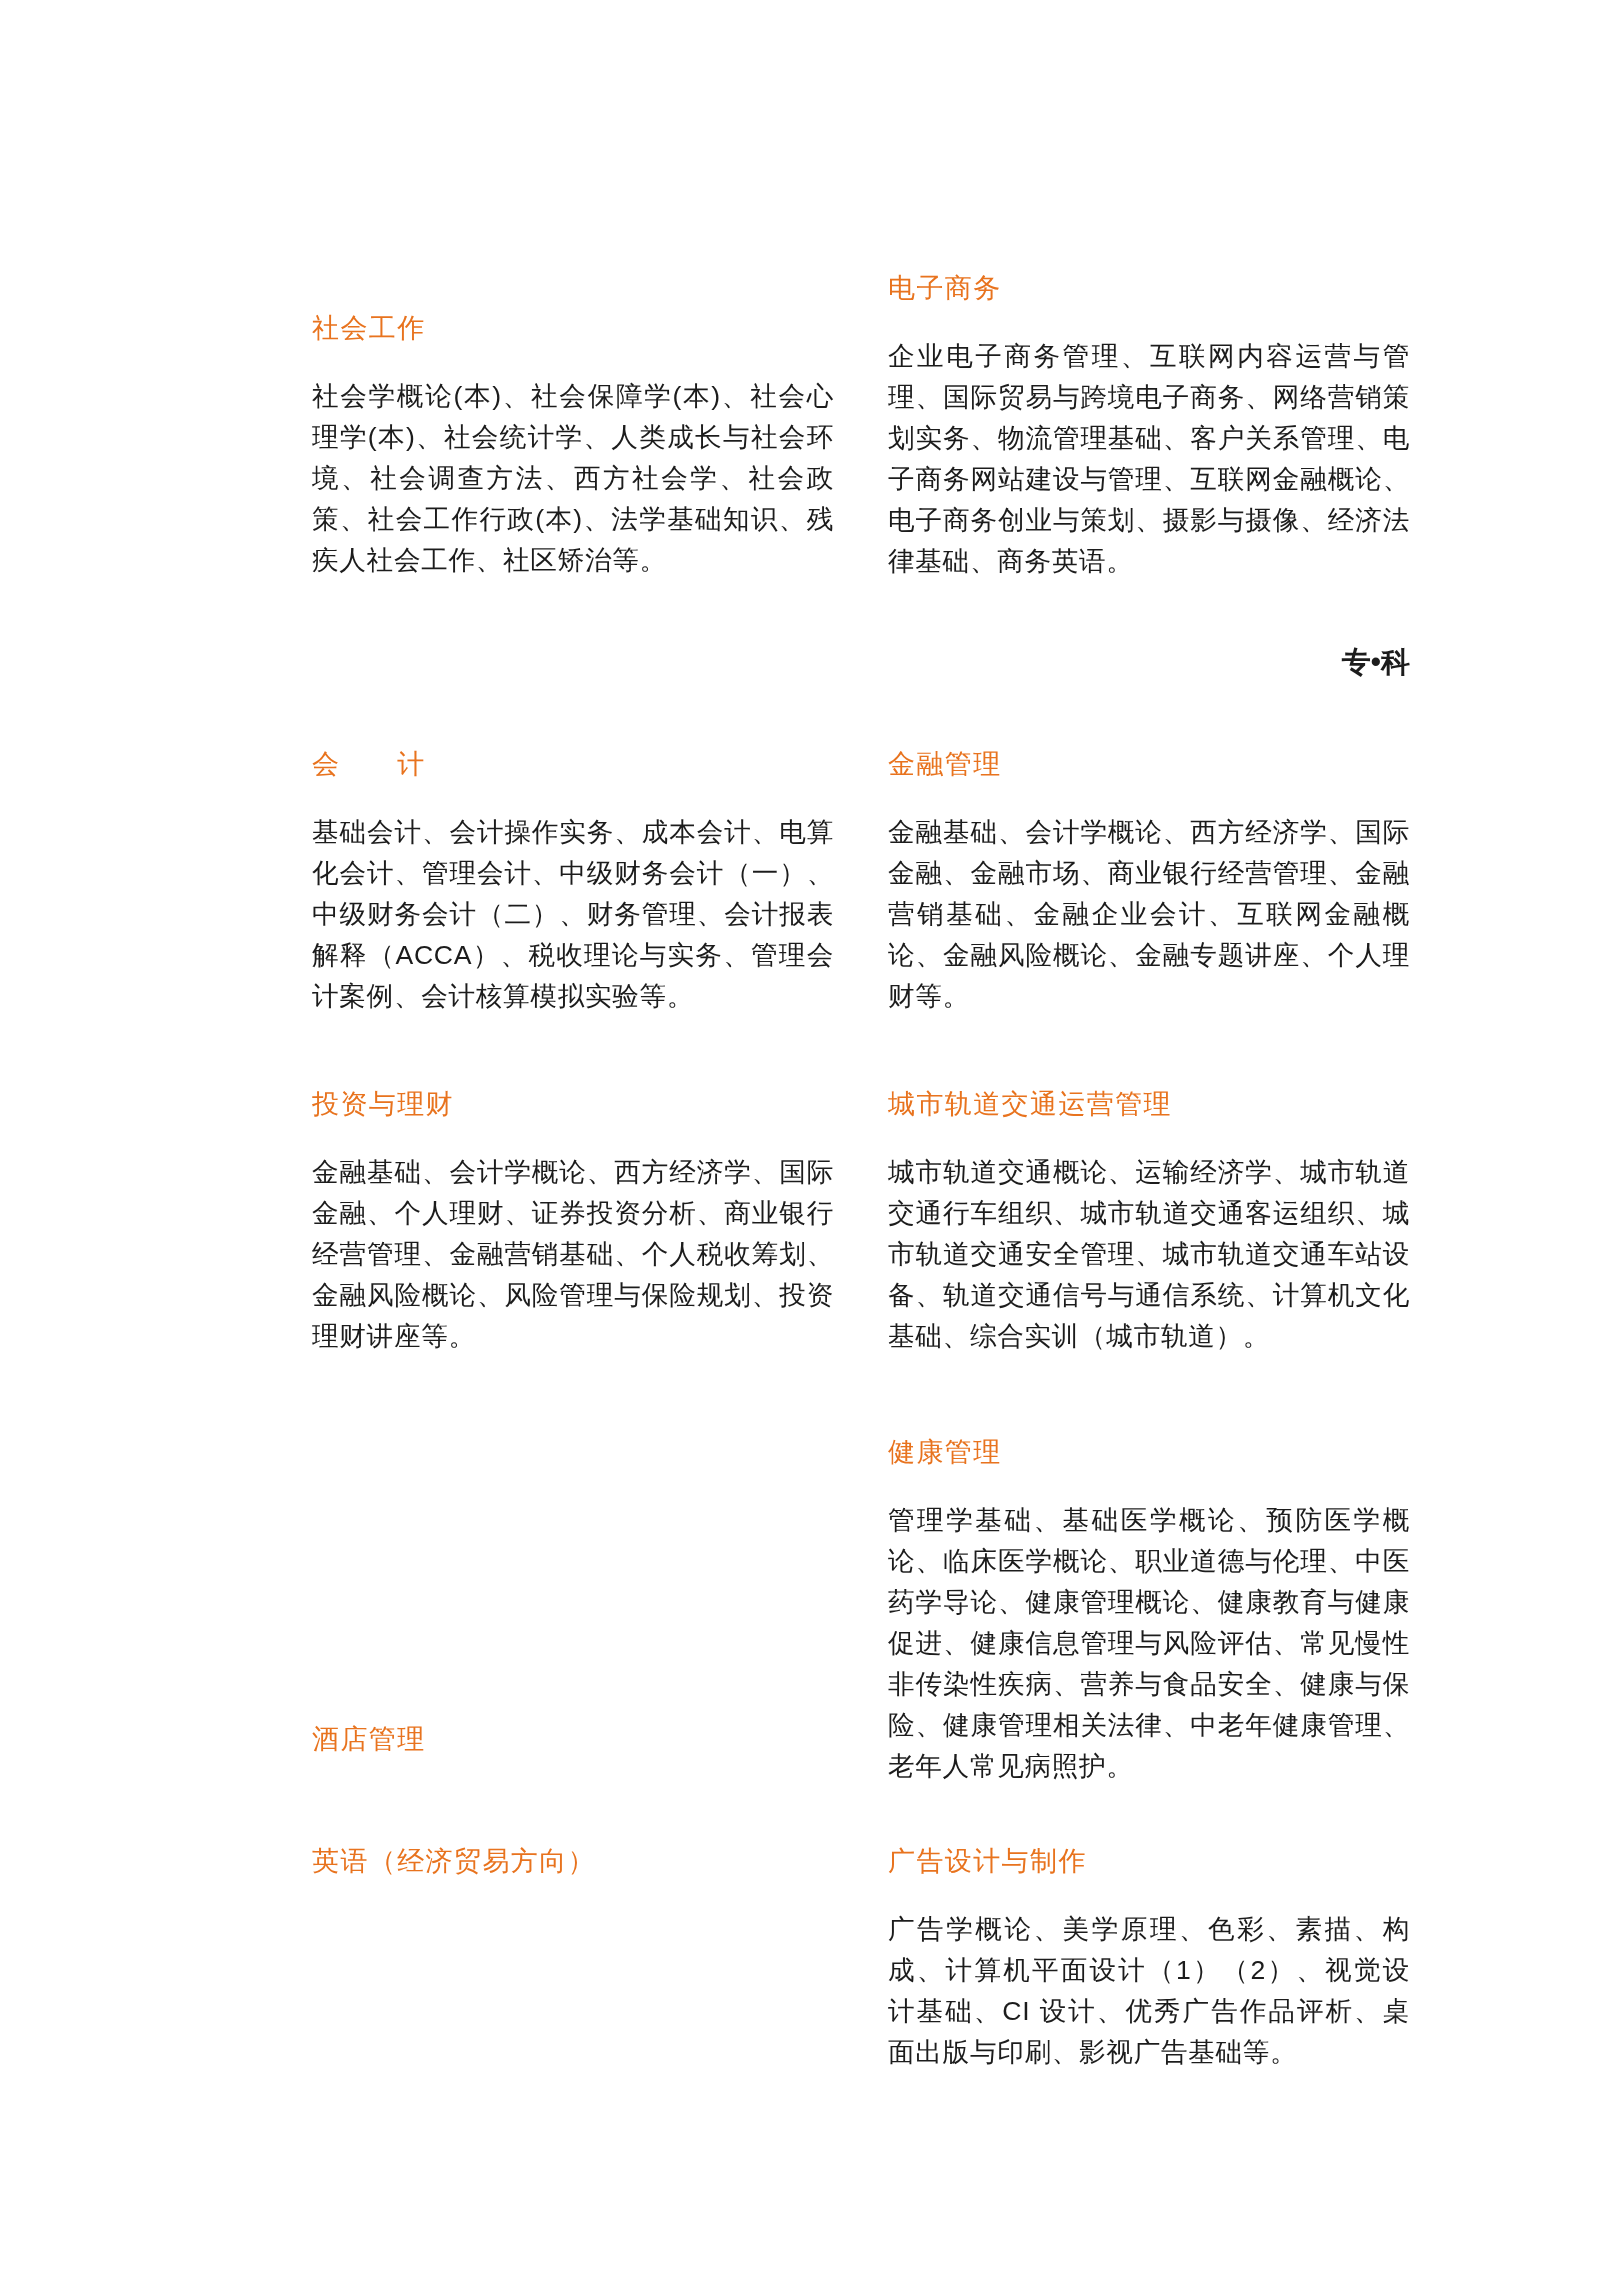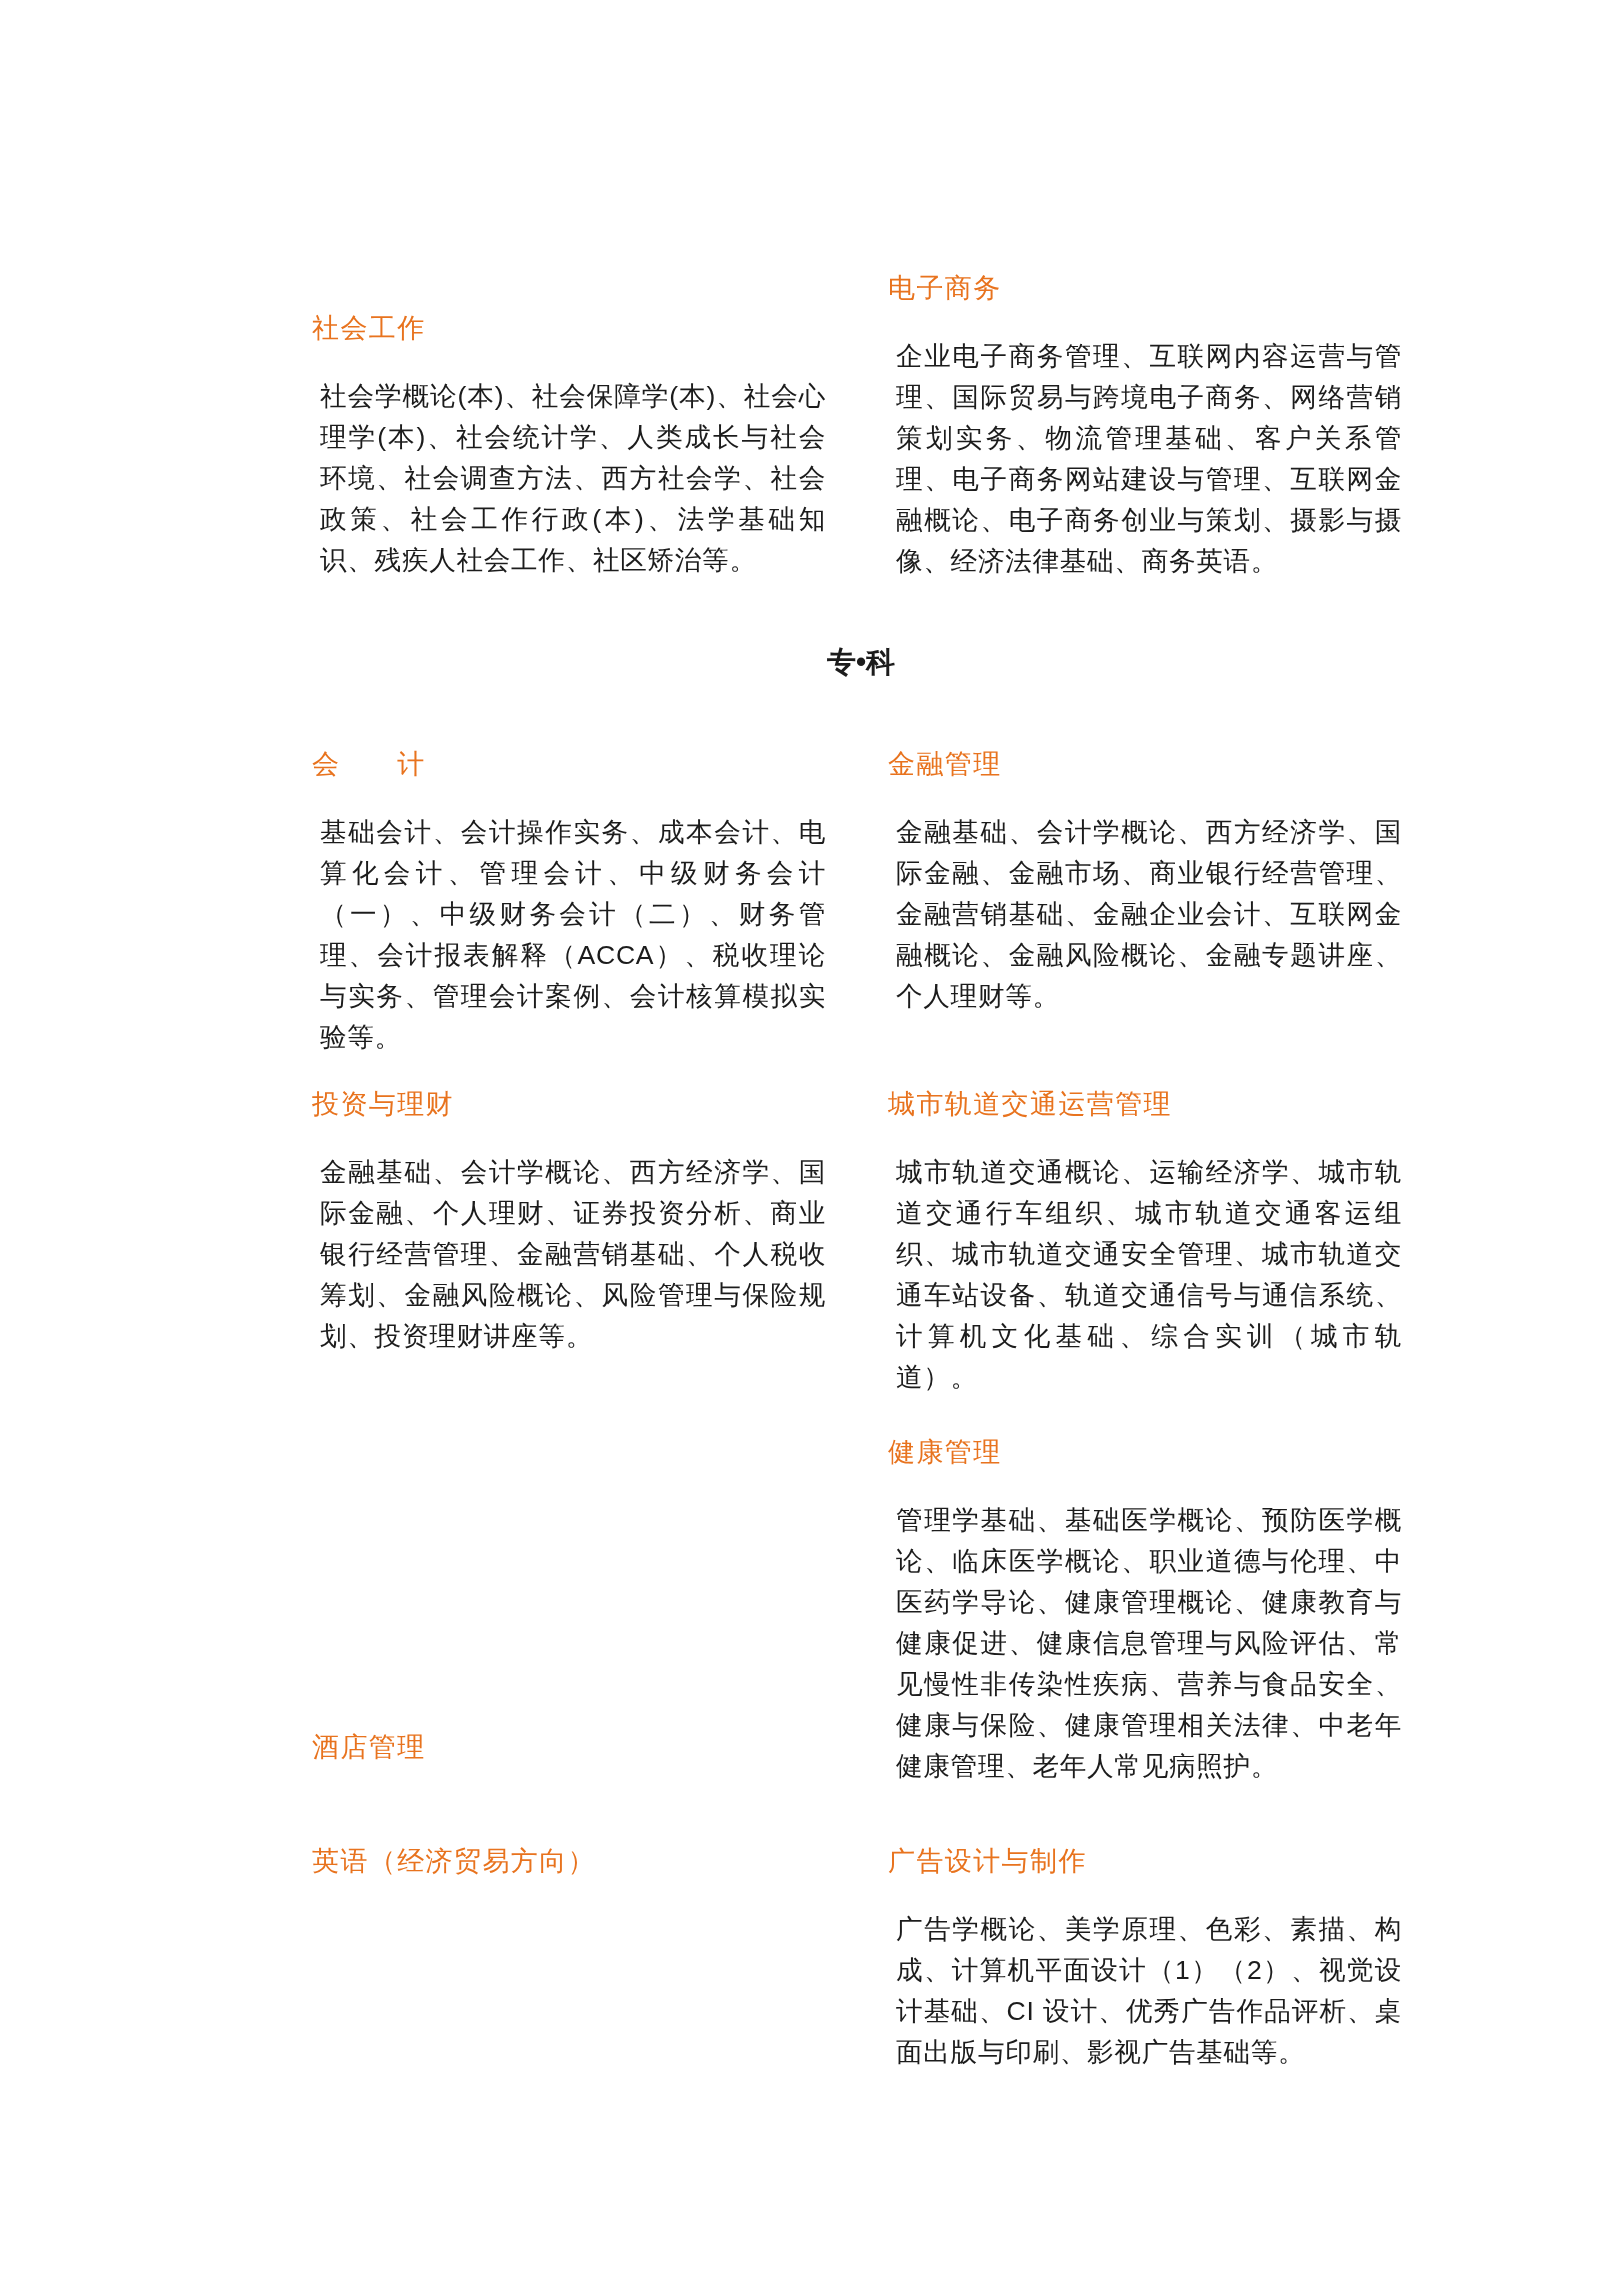--- a/index.html
+++ b/index.html
@@ -31,34 +31,34 @@
     font-size:27px;
     line-height:30px;
     font-weight:400;
     letter-spacing:1.4px;
     color:var(--accent);
     margin:0 0 33px 0;
   }
   .cell p{
     font-size:26.6px;
     line-height:41px;
-    margin:8px;
+    margin:0;
     color:var(--text);
     text-align:justify;
     text-justify:inter-ideograph;
     letter-spacing:0.7px;
   }
   #row-a{top:273px;}
   #row-a .cell-left{padding-top:40px;}
   .divider{
     position:absolute;
     top:646px;
     left:312px;
     width:1098px;
-    text-align:center;
+    text-align:right;
     font-size:29px;
     line-height:33px;
     font-weight:700;
     color:var(--text);
   }
   #row-b{top:749px;}
   #row-c{top:1089px;}
   #row-d{top:1437px;align-items:flex-end;}
   #row-e{top:1846px;}
 </style>

